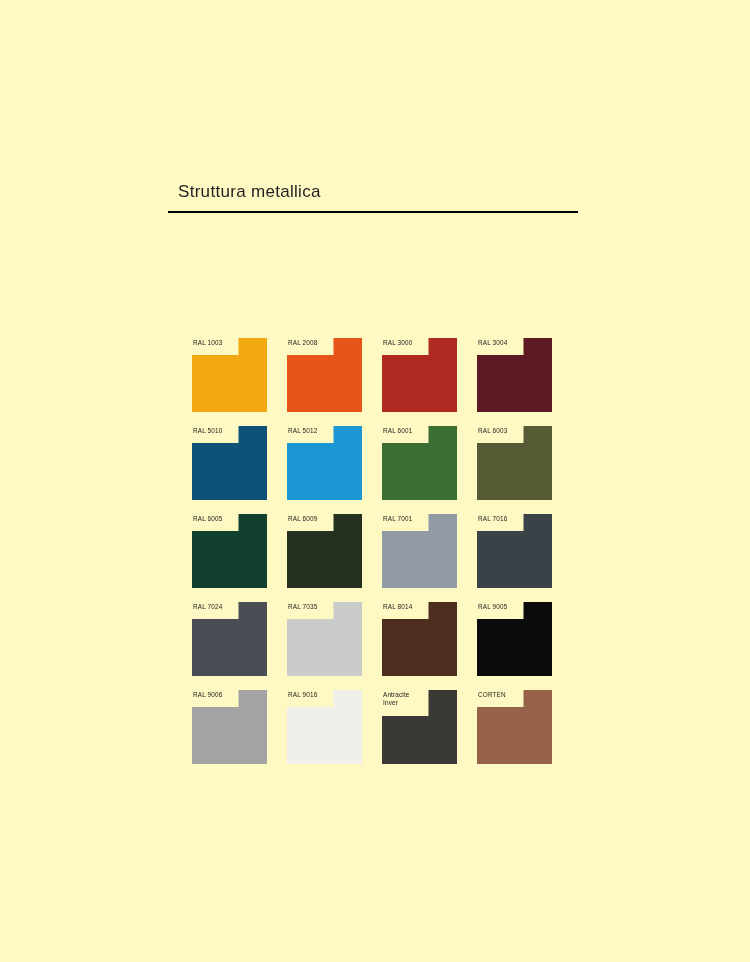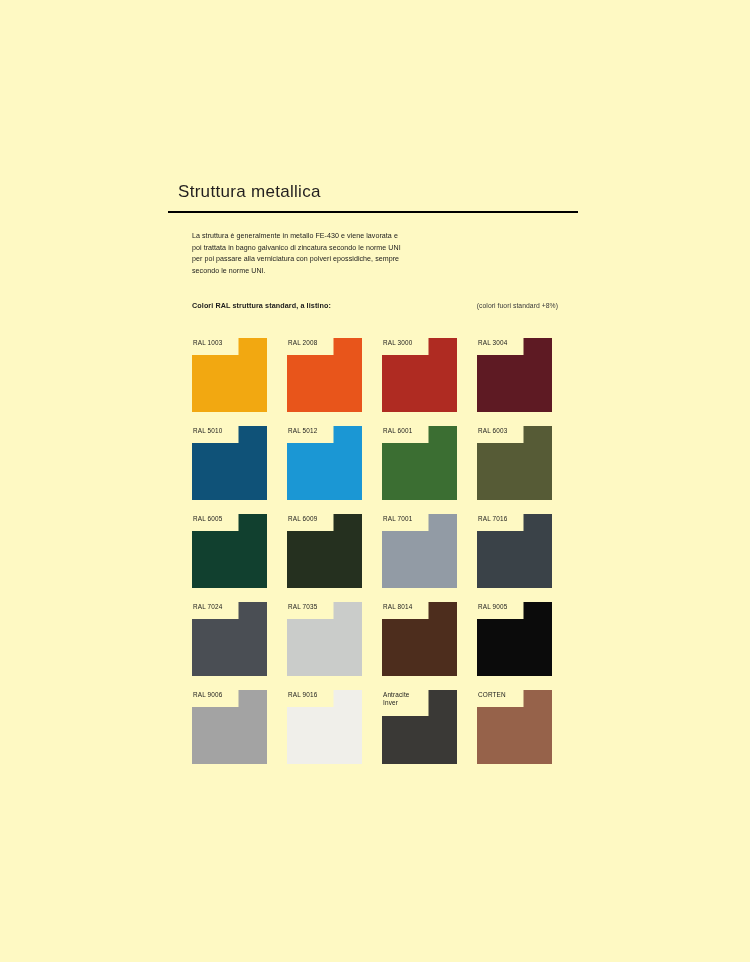--- a/index.html
+++ b/index.html
@@ -126,26 +126,21 @@
 </head>
 <body>
 
 <div class="page">
 
   <div class="section-header">
     <h1 class="section-title">Struttura metallica</h1>
     <div class="title-rule"></div>
   </div>
 
-  <p class="intro">La struttura è generalmente in metallo FE-430 e viene lavorata e poi trattata in bagno galvanico di zincatura secondo le norme UNI per poi passare alla verniciatura con polveri epossidiche, sempre secondo le norme UNI.</p>
-
-  <div class="subtitle-row">
-    <span class="subtitle-left">Colori RAL struttura standard, a listino:</span>
-    <span class="subtitle-right">(colori fuori standard +8%)</span>
-  </div>
+
 
   <div class="swatch-grid">
       <div class="swatch">
         <div class="swatch-fill" style="--swatch-color: #F2A811;"></div>
         <div class="swatch-label">RAL 1003</div>
       </div>
       <div class="swatch">
         <div class="swatch-fill" style="--swatch-color: #E8551B;"></div>
         <div class="swatch-label">RAL 2008</div>
       </div>

